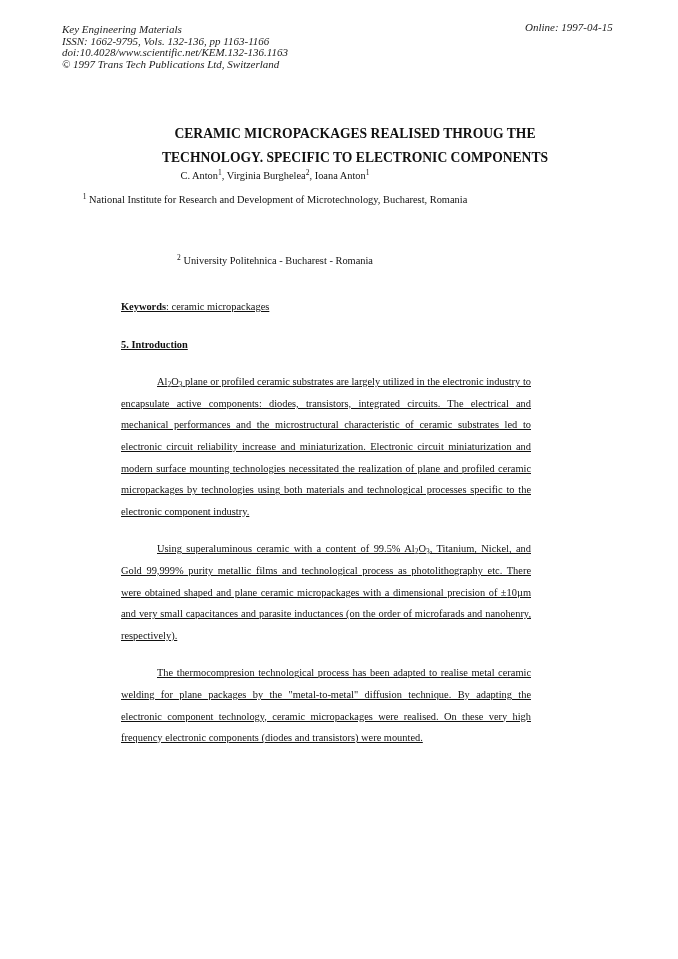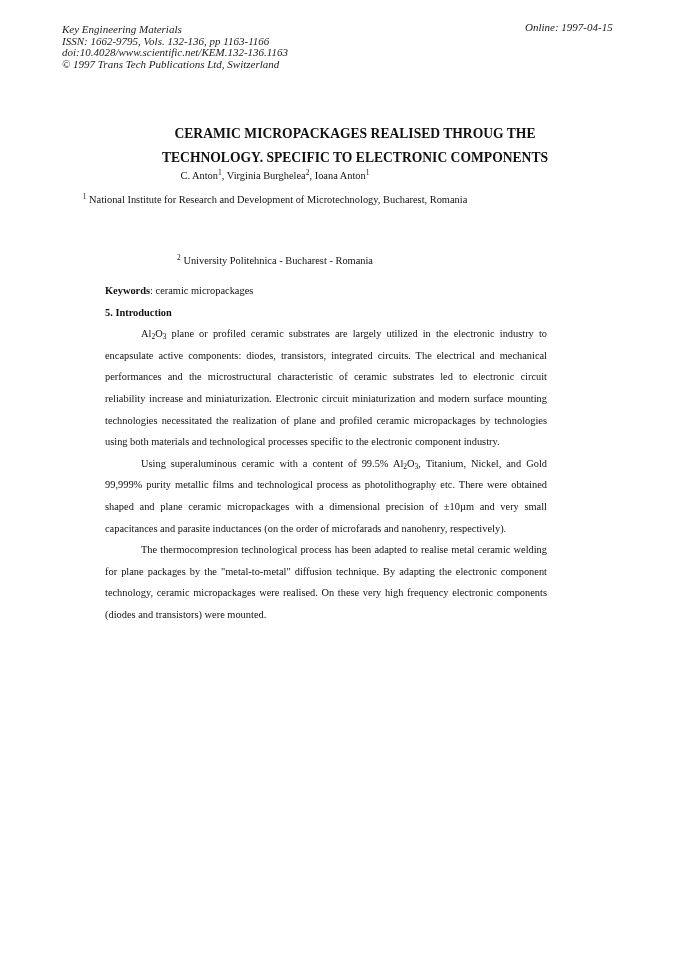--- a/index.html
+++ b/index.html
@@ -25,21 +25,21 @@
     }
     .authors { top: 169px; }
     .aff1 { top: 193px; }
     .aff2 { top: 214px; margin-top: 40px; }
     sup { font-size: 7.5px; vertical-align: 4px; line-height: 0; }
     sub { font-size: 7.5px; vertical-align: -2px; line-height: 0; }
     .body {
       position: absolute; left: 105px; width: 442px; top: 280px;
       font-size: 10.4px; line-height: 21.6px;
     }
-    .body p { margin: 0; text-align: justify; }
+    .body p { margin: 16px; text-align: justify; text-decoration: underline; }
     .body .indent { text-indent: 36px; }
     .body .heading { font-weight: bold; }
     .kw-label { font-weight: bold; }
   </style>
 </head>
 <body>
 
 <div class="hdr-left">
   <div>Key Engineering Materials</div>
   <div>ISSN: 1662-9795, Vols. 132-136, pp 1163-1166</div>

